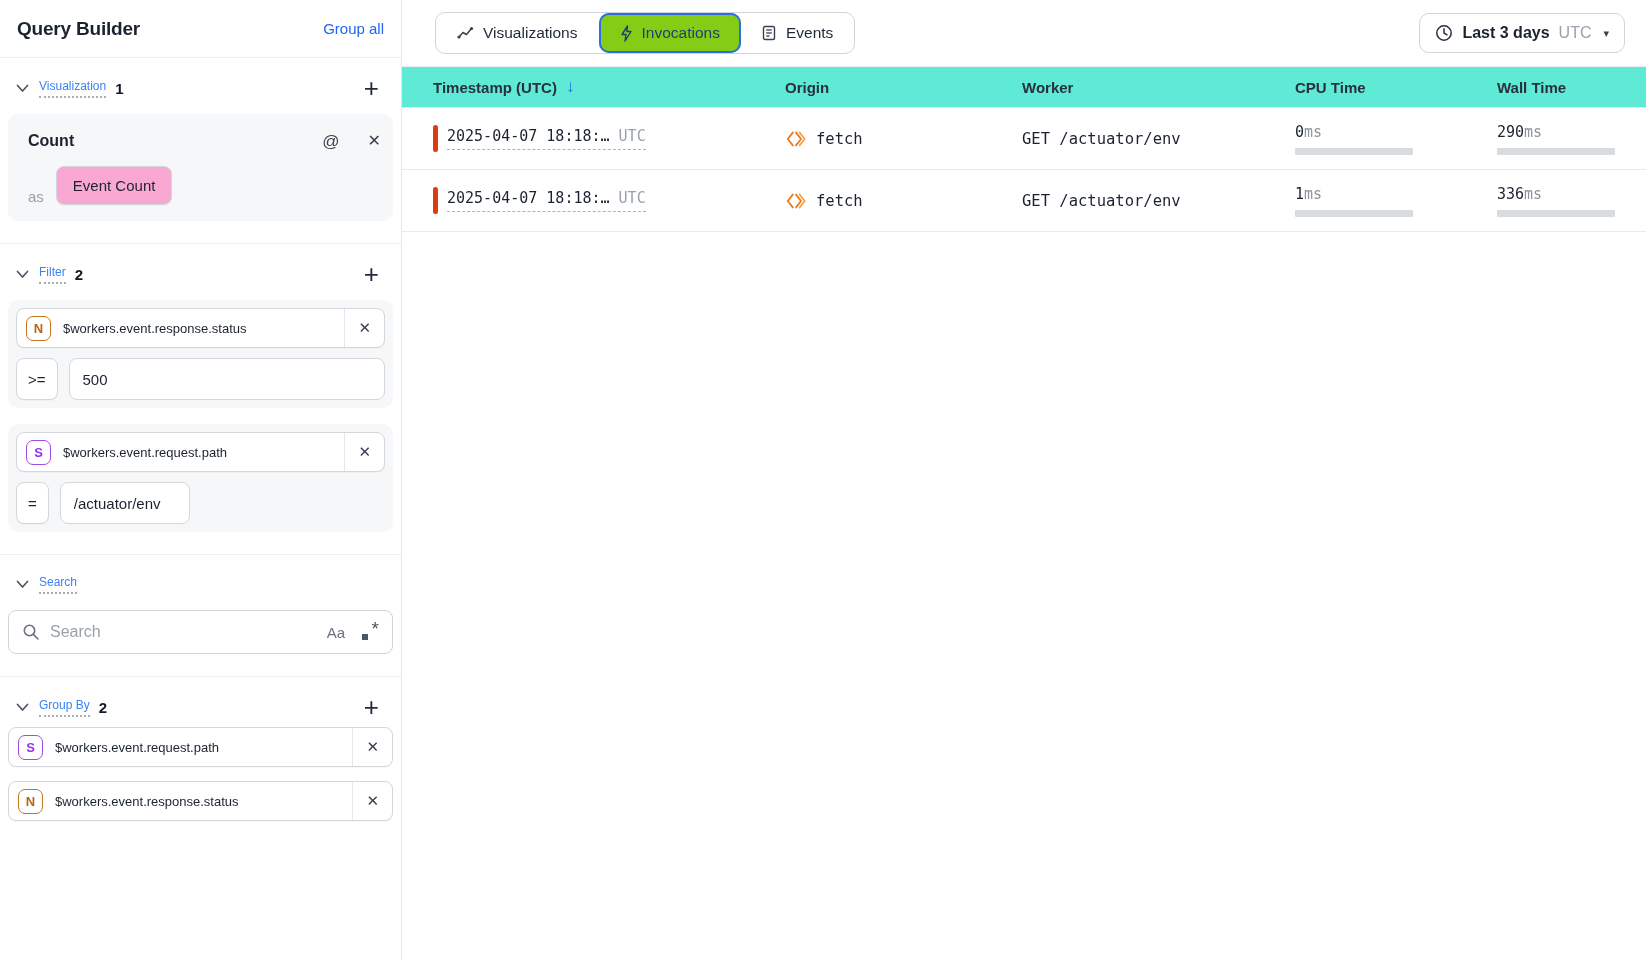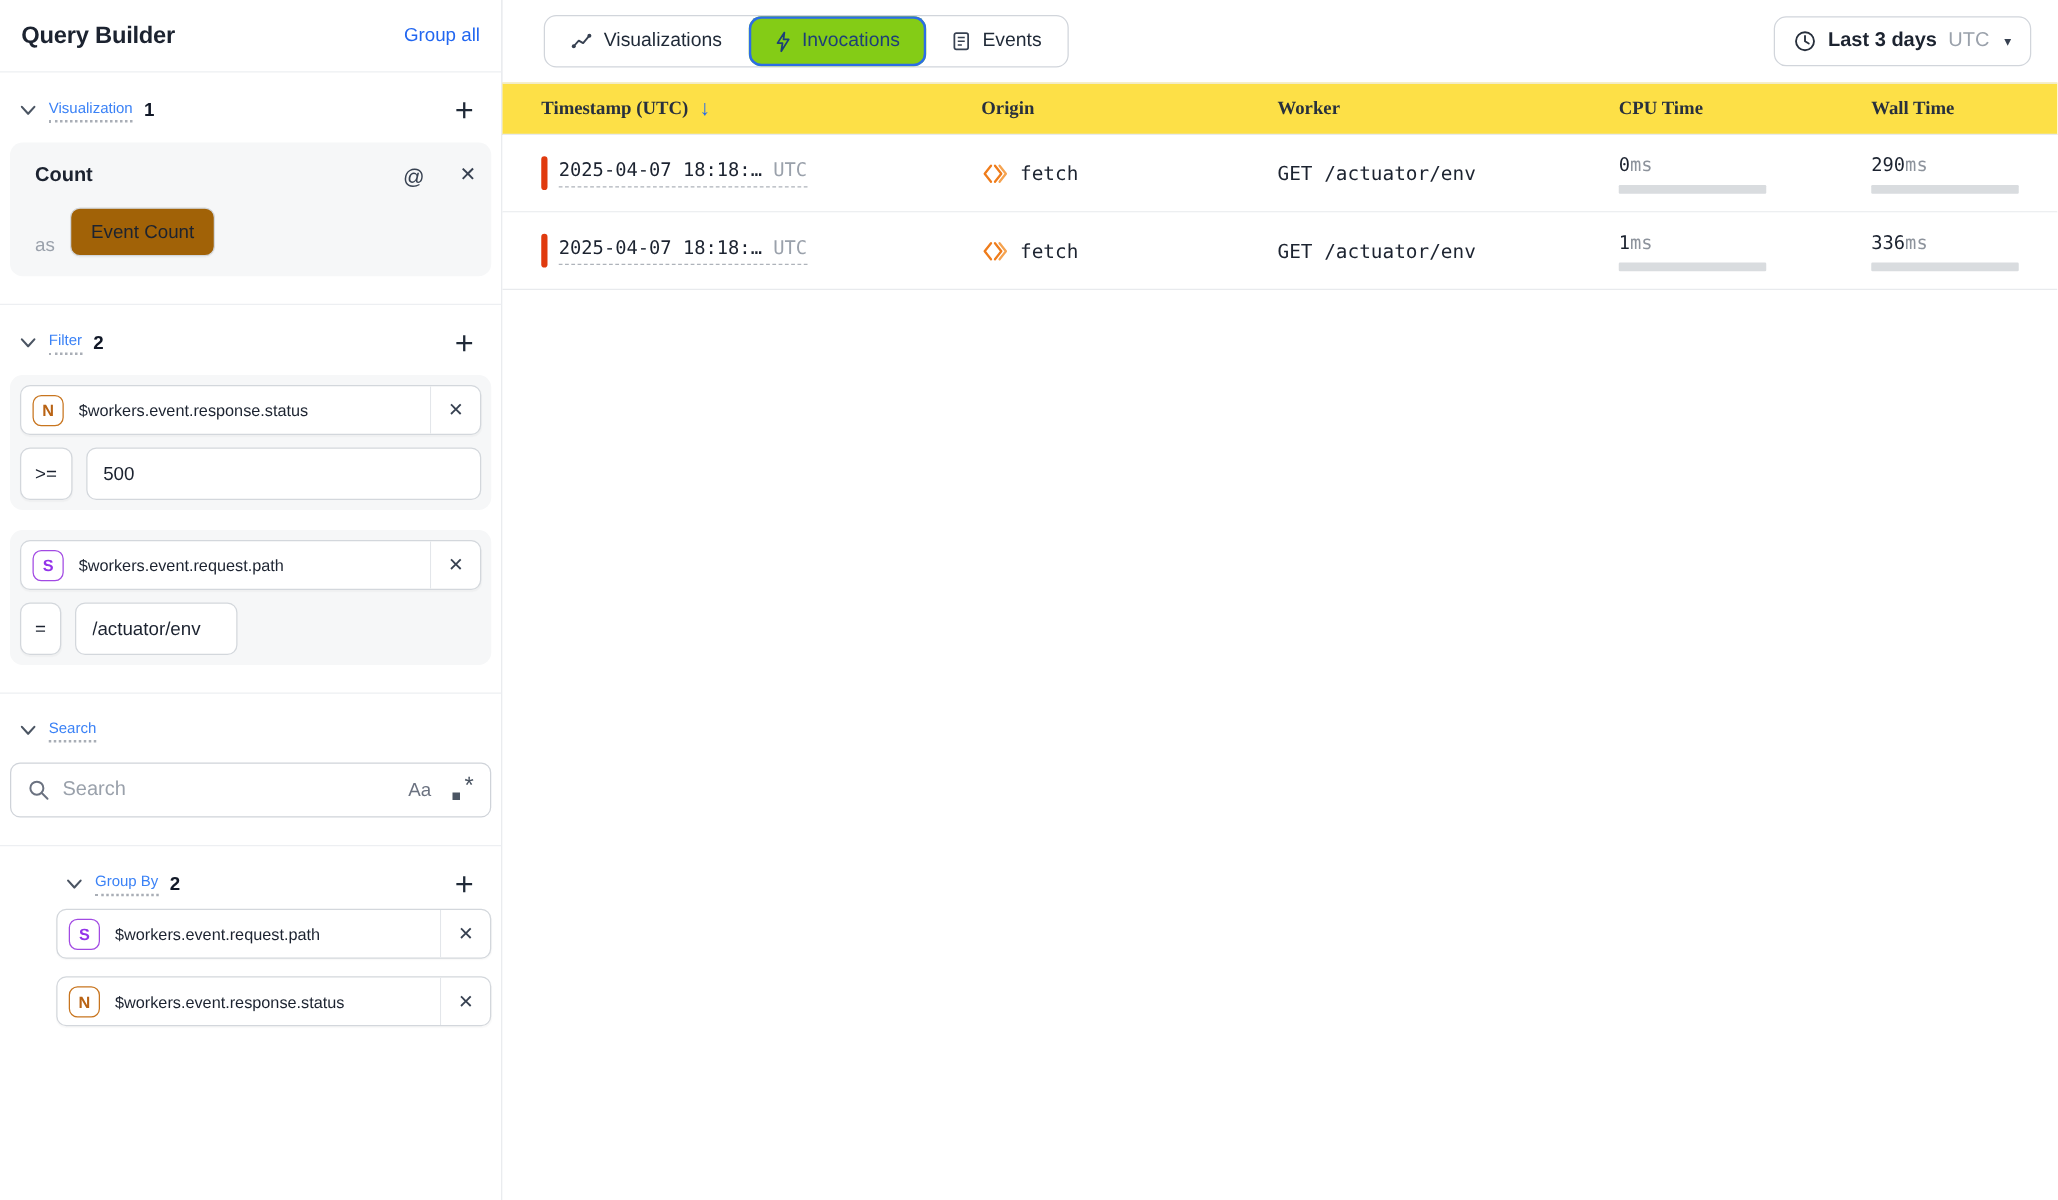--- a/index.html
+++ b/index.html
@@ -6,37 +6,37 @@
   html,body { width:1646px; height:960px; background:#fff; font-family:"Liberation Sans", sans-serif; color:#1f2937; overflow:hidden; }
   .app { display:flex; width:1646px; height:960px; }
 
   
   .sidebar { width:402px; min-width:402px; height:100%; border-right:1px solid #e3e6ea; background:#fff; }
   .sb-header { height:58px; display:flex; align-items:center; justify-content:space-between; padding:0 17px; border-bottom:1px solid #edeff2; }
   .sb-title { font-size:19px; font-weight:700; color:#1c2330; letter-spacing:-0.2px; }
   .clear-all { font-size:15px; color:var(--accent); cursor:pointer; text-decoration:none; }
 
   .sb-section { padding:12px 8px 22px; border-bottom:1px solid #edeff2; }
-  .sb-section.last { border-bottom:none;margin-left:37px; }
+  .sb-section.last { border-bottom:none; }
   .sec-head { display:flex; align-items:center; padding:8px 8px 10px; }
   .chev { display:flex; align-items:center; margin-right:10px; cursor:pointer; }
   .sec-title { font-size:12px; color:#3b82f6; border-bottom:2px dotted #a9aeb6; padding-bottom:3px; cursor:help; }
   .sec-count { font-size:15px; font-weight:700; color:#111827; margin-left:9px; }
   .add-btn { margin-left:auto; background:none; border:none; font-size:26px; font-weight:300; line-height:20px; color:#1f2937; cursor:pointer; padding:0 6px; }
 
   .card { background:#f6f7f8; border-radius:10px; margin:6px 0 0; }
   .count-card { padding:18px 12px 16px 20px; }
   .count-head { display:flex; align-items:center; }
   .count-title { font-size:16px; font-weight:600; color:#1c2330; }
   .icon-btn { background:none; border:none; cursor:pointer; color:#374151; font-size:17px; line-height:1; }
   .at-btn { margin-left:auto; }
   .x-btn { margin-left:28px; font-size:16px; }
   .as-row { display:flex; align-items:flex-end; margin-top:16px; }
   .as-label { color:#9aa1ab; font-size:15px; margin-right:12px; }
-  .alias-btn { background:#a16207; border:1px solid #d3d7dc; border-radius:8px; padding:10px 16px; font-size:15px; color:#1c2330; cursor:pointer; box-shadow:0 1px 1px rgba(0,0,0,.03); }
+  .alias-btn { background:#f9a8d4; border:1px solid #d3d7dc; border-radius:8px; padding:10px 16px; font-size:15px; color:#1c2330; cursor:pointer; box-shadow:0 1px 1px rgba(0,0,0,.03); }
 
   .filter-card { padding:8px; margin-bottom:16px; }
   .pill { background:#fff; border:1px solid #d3d7dc; border-radius:8px; height:40px; display:flex; align-items:center; padding-left:9px; box-shadow:0 1px 1px rgba(0,0,0,.03); }
   .badge { width:25px; height:25px; min-width:25px; border-radius:7px; border:1.6px solid; display:flex; align-items:center; justify-content:center; font-size:13px; font-weight:700; background:#fff; }
   .badge.n { color:#b96314; border-color:#c8751f; }
   .badge.s { color:#9333ea; border-color:#a24ae3; }
   .pill-text { font-size:13px; color:#1c2330; margin-left:12px; flex:1; white-space:nowrap; overflow:hidden; }
   .pill-x { border-left:1px solid #e3e6ea; align-self:stretch; display:flex; align-items:center; padding:0 13px; background:none; border-top:none;border-right:none;border-bottom:none; font-size:15px; color:#374151; cursor:pointer; border-radius:0 8px 8px 0; }
   .op-row { display:flex; gap:11px; margin-top:10px; }
   .op-box { background:#fff; border:1px solid #d3d7dc; border-radius:8px; height:42px; display:flex; align-items:center; padding:0 11px; font-size:15px; color:#1c2330; cursor:pointer; box-shadow:0 1px 1px rgba(0,0,0,.03); }
@@ -59,21 +59,21 @@
   .toolbar { height:66px; display:flex; align-items:center; justify-content:space-between; padding:0 21px 0 33px; }
   .tabgroup { display:flex; border:1px solid #d1d5db; border-radius:10px; height:42px; background:#fff; align-items:stretch; }
   .tab { display:flex; align-items:center; gap:9px; padding:0 21px; font-size:15.5px; color:#1f2937; cursor:pointer; border-radius:10px; background:none; border:none; font-family:"Liberation Sans", sans-serif; }
   .tab.selected { background:#84cc16; box-shadow:inset 0 0 0 2px #2c6de7; color:#1d3f77; font-weight:400; }
   .time-btn { display:flex; align-items:center; gap:9px; border:1px solid #d1d5db; border-radius:10px; height:40px; padding:0 15px; background:#fff; cursor:pointer; font-family:"Liberation Sans", sans-serif; }
   .time-label { font-size:16px; font-weight:600; color:#1c2330; }
   .time-tz { font-size:16px; color:#9aa1ab; }
   .time-caret { font-size:11px; color:#374151; margin-left:3px; }
 
   .grid-row { display:grid; grid-template-columns:352px 237px 273px 202px 1fr; padding-left:31px; align-items:center; }
-  .thead { background:#fde047; height:42px; border-top:1px solid #eef0f2; border-bottom:1px solid #e8eaed;font-family:Liberation Serif, serif; }
+  .thead { background:#5eead4; height:42px; border-top:1px solid #eef0f2; border-bottom:1px solid #e8eaed; }
   .th { font-size:15px; font-weight:600; color:#28303d; display:flex; align-items:center; gap:9px; }
   .sort-arrow { color:var(--accent); font-size:17px; font-weight:700; cursor:pointer; }
 
   .trow { height:62px; border-bottom:1px solid #e8eaed; background:#fff; }
   .mono { font-family:"DejaVu Sans Mono", monospace; }
   .ts-cell { display:flex; align-items:center; }
   .red-bar { width:5px; height:27px; border-radius:2.5px; background:var(--red); margin-right:9px; }
   .ts-text { font-size:15px; color:#1c2330; border-bottom:1.5px dashed #aeb3ba; padding-bottom:4px; cursor:pointer; white-space:nowrap; }
   .ts-tz { color:#9aa1ab; }
   .origin-cell { display:flex; align-items:center; gap:9px; font-size:15.5px; color:#1c2330; }

